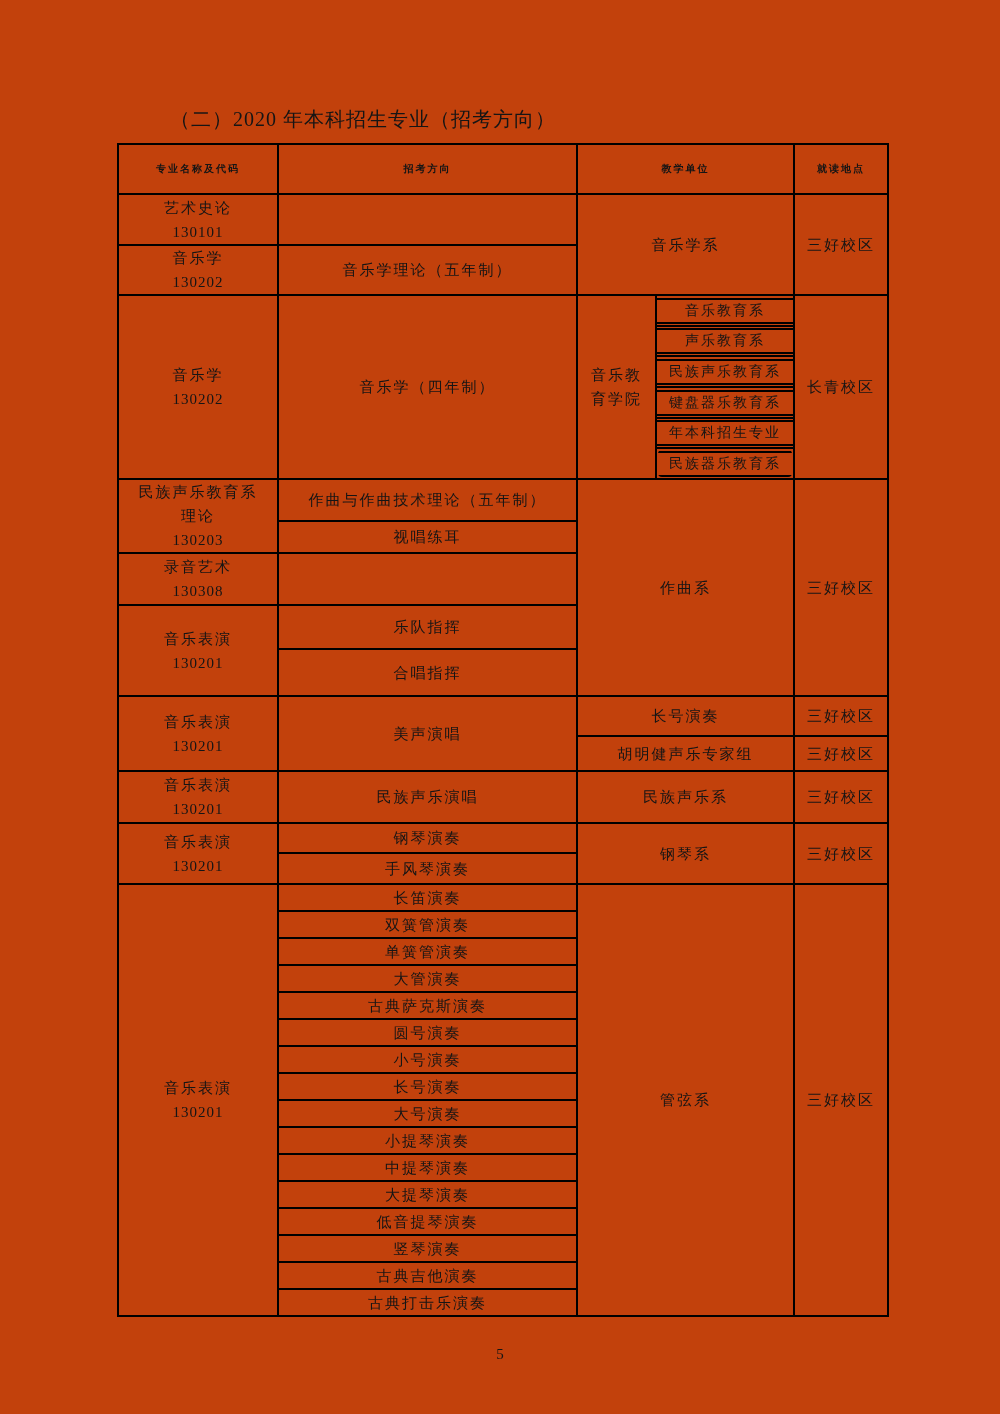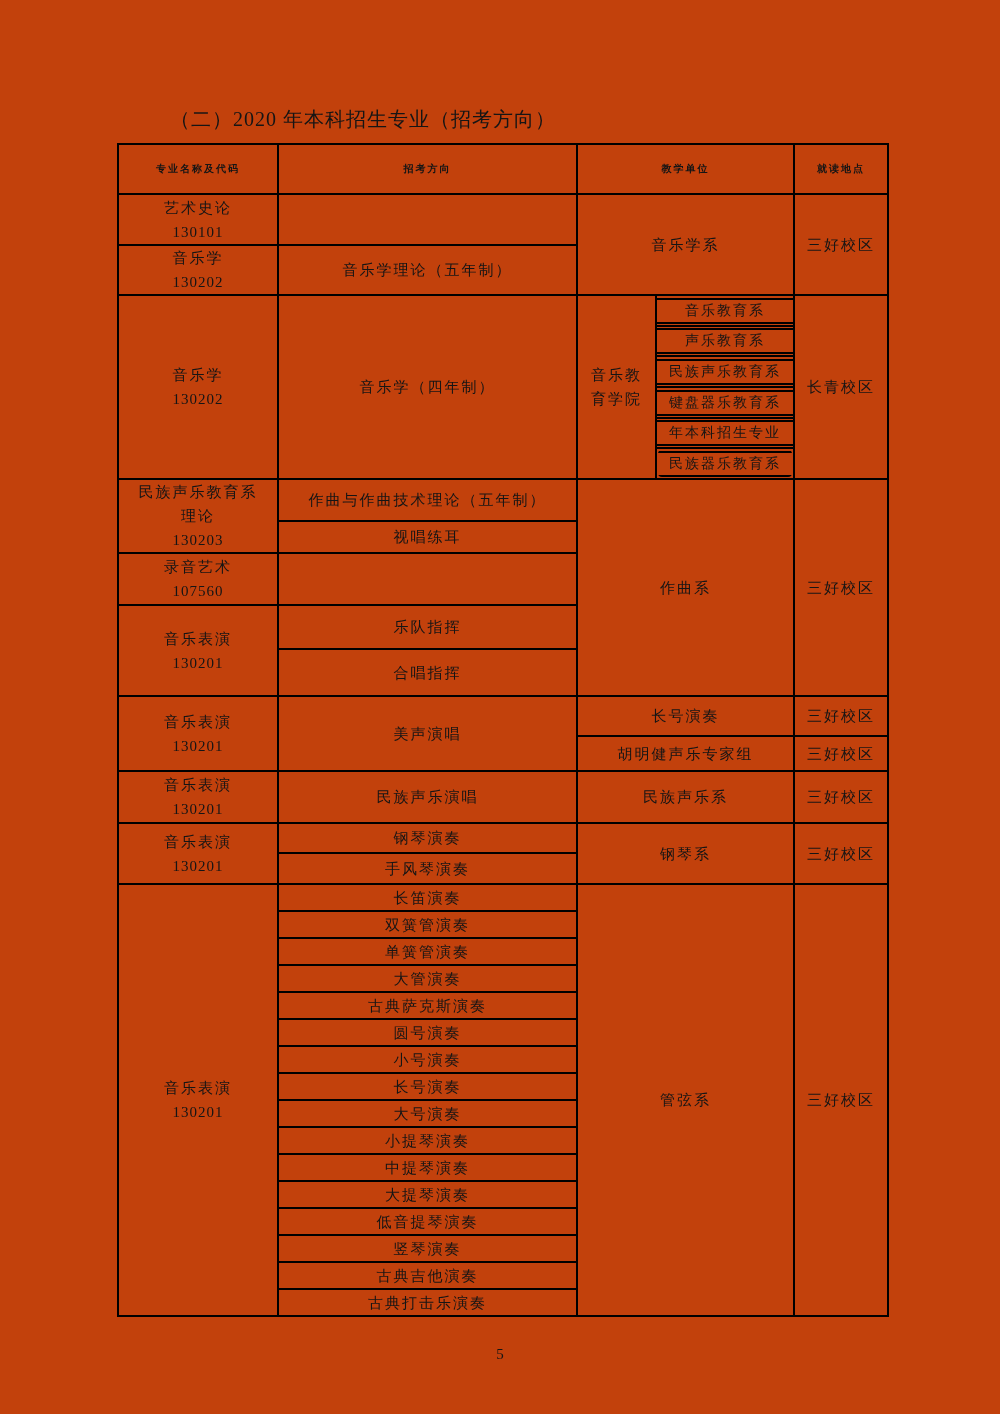--- a/index.html
+++ b/index.html
@@ -135,21 +135,21 @@
       <td colspan="2" rowspan="5">作曲系</td>
       <td rowspan="5">三好校区</td>
     </tr>
     <tr class="h30">
       <td class="dir">视唱练耳</td>
     </tr>
 
     <tr class="h52">
       <td>
         <div>录音艺术</div>
-        <div class="code">107560</div>
+        <div class="code">130308</div>
       </td>
       <td class="dir"></td>
     </tr>
 
     <tr class="h44">
       <td rowspan="2">
         <div>音乐表演</div>
         <div class="code">130201</div>
       </td>
       <td class="dir">乐队指挥</td>

